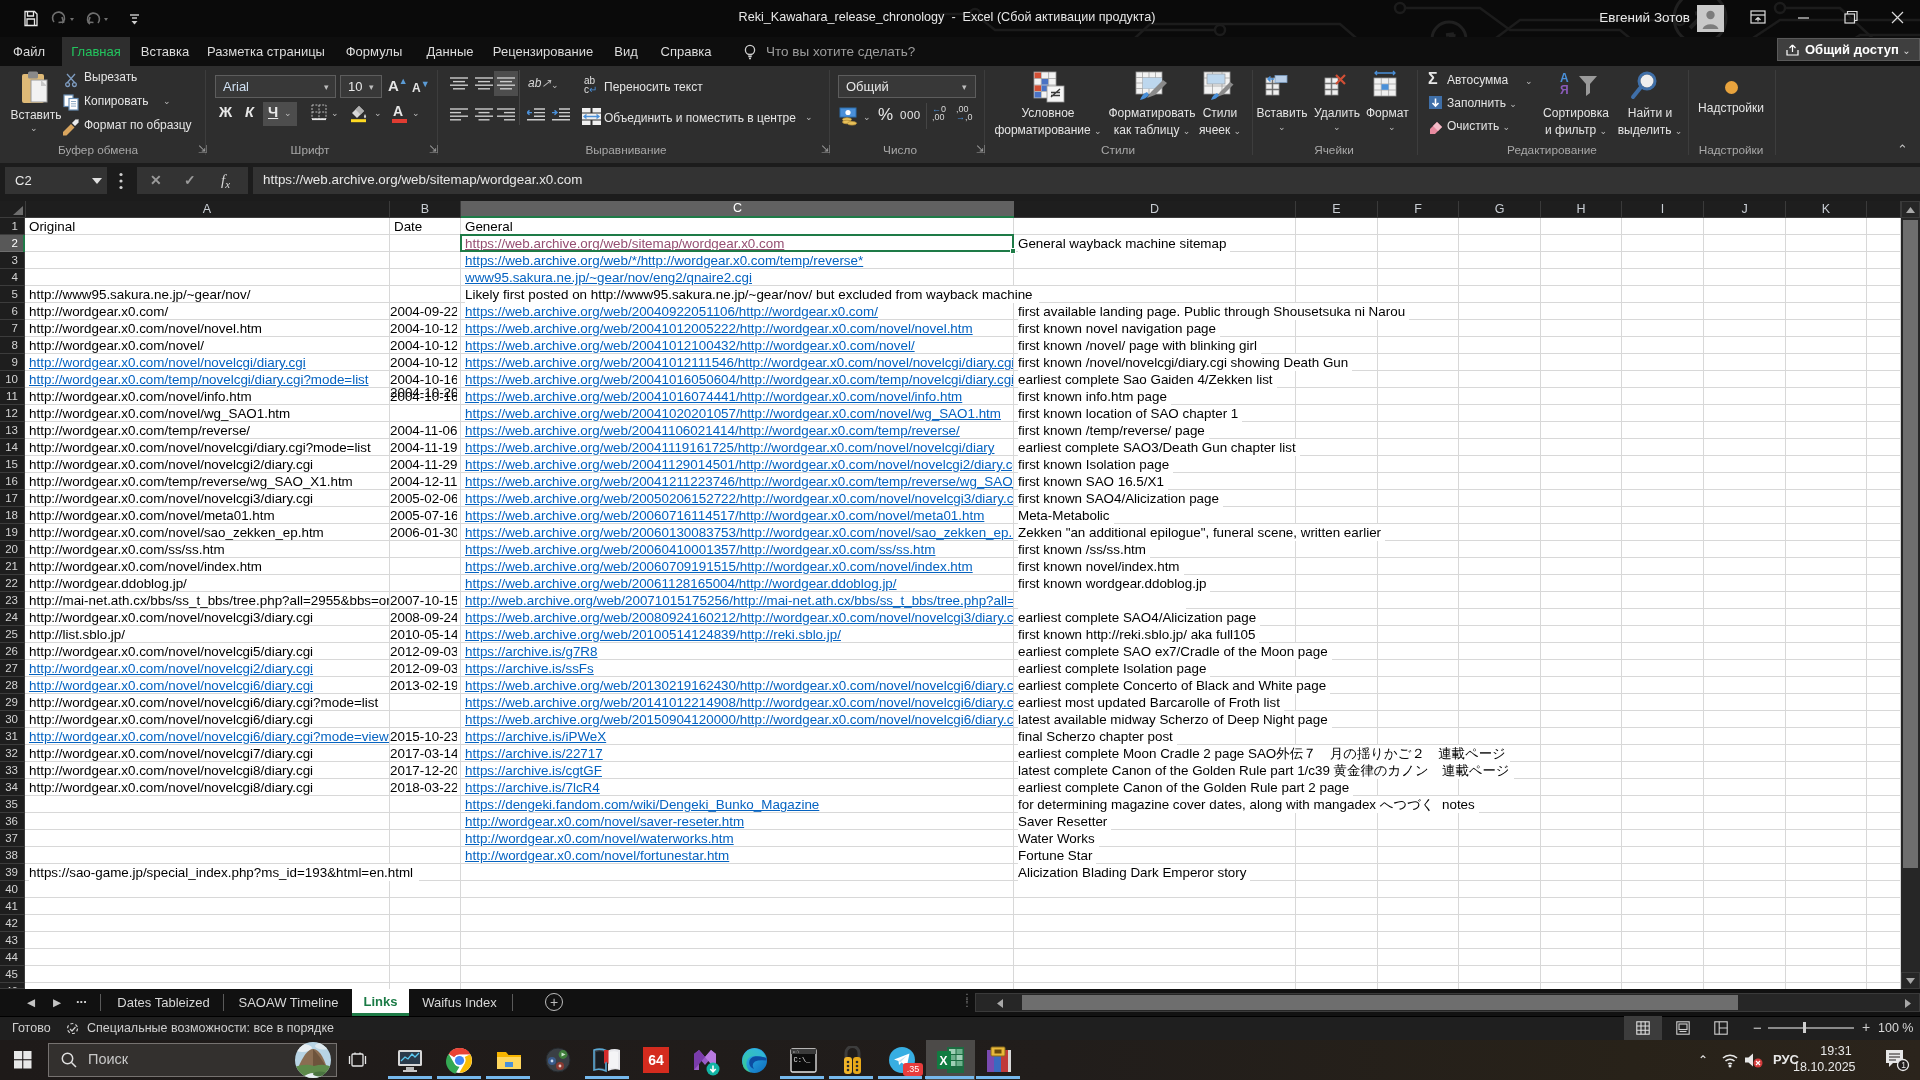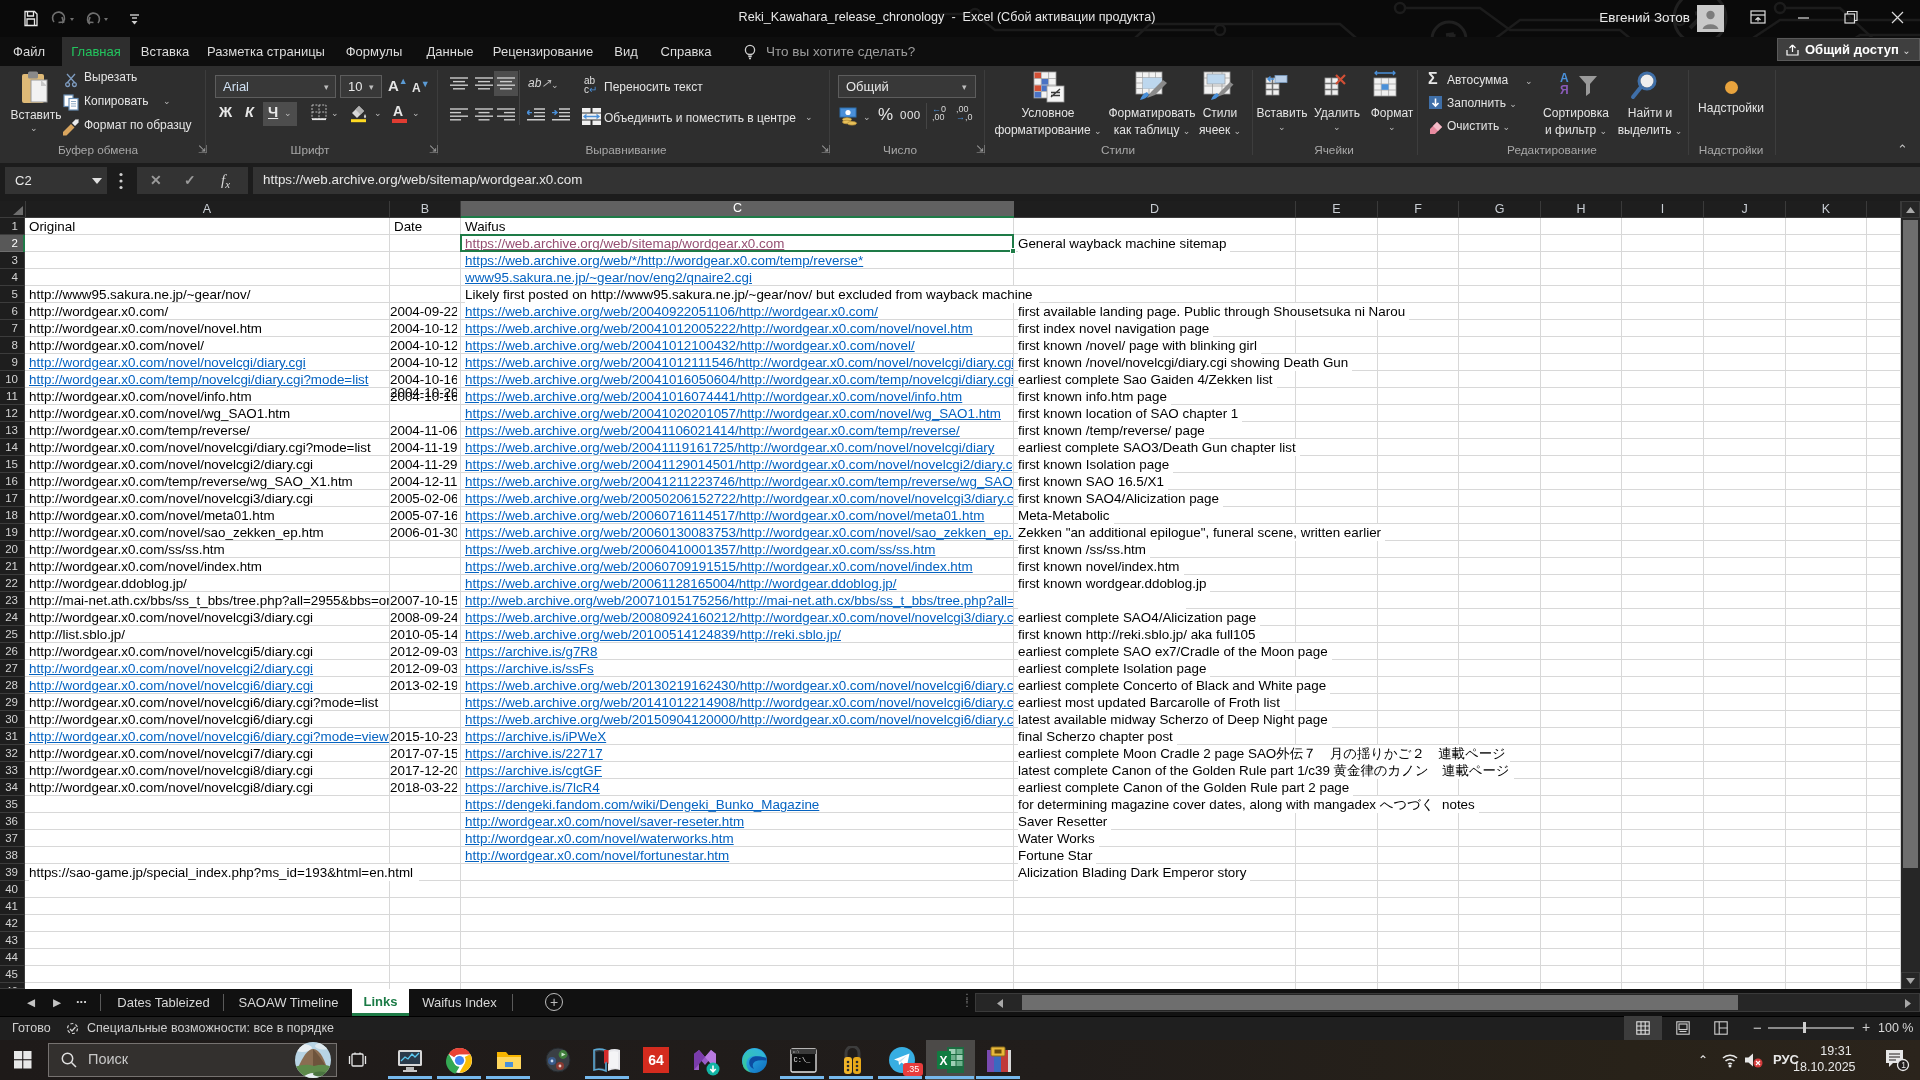--- a/index.html
+++ b/index.html
@@ -354,21 +354,21 @@
     </g>
 <g stroke="#9a9a9a" stroke-width=".7">
       <path d="M2 14 h22 M2 20 h22 M9.3 8 v18 M16.6 8 v18"></path>
     </g>
 <rect x="9.5" y="14.2" width="7" height="5.6" fill="#4a90d9"></rect>
 </svg>
 <div class="abs rbtxt" style="left:1253px;top:106px;width:58px;text-align:center">Вставить</div>
 <div class="abs" style="left:1278px;top:122px;color:#bdbdbd;font-size:9px">⌄</div>
 <div class="abs rbtxt" style="left:1311px;top:106px;width:52px;text-align:center">Удалить</div>
 <div class="abs" style="left:1333px;top:122px;color:#bdbdbd;font-size:9px">⌄</div>
-<div class="abs rbtxt" style="left:1366px;top:106px;width:52px;text-align:center">Формат</div>
+<div class="abs rbtxt" style="left:1366px;top:106px;width:52px;">Формат</div>
 <div class="abs" style="left:1388px;top:122px;color:#bdbdbd;font-size:9px">⌄</div>
 <div class="abs" style="left:1428px;top:70px;color:#e8e8e8;font-size:16px;font-weight:bold">Σ</div>
 <div class="abs rbtxt" style="left:1447px;top:73px">Автосумма</div>
 <div class="abs" style="left:1525px;top:76px;color:#bdbdbd;font-size:9px">⌄</div>
 <svg class="abs" style="left:1428px;top:95px" width="15" height="15" viewBox="0 0 15 15">
     <rect x="1" y="1" width="13" height="13" fill="#3f6fa8"></rect>
     <path d="M7.5 3.5 v7 M4.5 8 l3 3 3-3" stroke="#fff" stroke-width="1.6" fill="none"></path>
   </svg>
 <div class="abs rbtxt" style="left:1447px;top:96px">Заполнить <span style="color:#bdbdbd;font-size:9px">⌄</span></div>
 <svg class="abs" style="left:1428px;top:119px" width="16" height="15" viewBox="0 0 16 15">
@@ -483,35 +483,35 @@
 <div class="rnum" style="left:0;top:864px;height:17px;overflow:hidden">39</div>
 <div class="rnum" style="left:0;top:881px;height:17px;overflow:hidden">40</div>
 <div class="rnum" style="left:0;top:898px;height:17px;overflow:hidden">41</div>
 <div class="rnum" style="left:0;top:915px;height:17px;overflow:hidden">42</div>
 <div class="rnum" style="left:0;top:932px;height:17px;overflow:hidden">43</div>
 <div class="rnum" style="left:0;top:949px;height:17px;overflow:hidden">44</div>
 <div class="rnum" style="left:0;top:966px;height:17px;overflow:hidden">45</div>
 <div class="rnum" style="left:0;top:983px;height:6px;overflow:hidden">46</div>
 <div class="celltxt" style="left:29px;top:218px;width:360px">Original</div>
 <div class="celltxt" style="left:394px;top:218px;width:66px">Date</div>
-<div class="celltxt" style="left:465px;top:218px;width:548px">Waifus</div>
+<div class="celltxt" style="left:465px;top:218px;width:548px">General</div>
 <div class="celltxt vis" style="left:465px;top:235px;width:548px">https://web.archive.org/web/sitemap/wordgear.x0.com</div>
 <div class="celltxt" style="left:1018px;top:235px;background:#fff;padding-right:4px">General wayback machine sitemap</div>
 <div class="celltxt lnk" style="left:465px;top:252px;width:548px">https://web.archive.org/web/*/http://wordgear.x0.com/temp/reverse*</div>
 <div class="celltxt lnk" style="left:465px;top:269px;width:548px">www95.sakura.ne.jp/~gear/nov/eng2/qnaire2.cgi</div>
 <div class="celltxt" style="left:29px;top:286px;width:360px">http://www95.sakura.ne.jp/~gear/nov/</div>
 <div class="celltxt" style="left:465px;top:286px;background:#fff;padding-right:6px">Likely first posted on http://www95.sakura.ne.jp/~gear/nov/ but excluded from wayback machine</div>
 <div class="celltxt" style="left:29px;top:303px;width:360px">http://wordgear.x0.com/</div>
 <div class="celltxt" style="left:390px;top:303px;width:67px;text-align:right">2004-09-22</div>
 <div class="celltxt lnk" style="left:465px;top:303px;width:548px">https://web.archive.org/web/20040922051106/http://wordgear.x0.com/</div>
 <div class="celltxt" style="left:1018px;top:303px;background:#fff;padding-right:4px">first available landing page. Public through Shousetsuka ni Narou</div>
 <div class="celltxt" style="left:29px;top:320px;width:360px">http://wordgear.x0.com/novel/novel.htm</div>
 <div class="celltxt" style="left:390px;top:320px;width:67px;text-align:right">2004-10-12</div>
 <div class="celltxt lnk" style="left:465px;top:320px;width:548px">https://web.archive.org/web/20041012005222/http://wordgear.x0.com/novel/novel.htm</div>
-<div class="celltxt" style="left:1018px;top:320px;background:#fff;padding-right:4px">first index novel navigation page</div>
+<div class="celltxt" style="left:1018px;top:320px;background:#fff;padding-right:4px">first known novel navigation page</div>
 <div class="celltxt" style="left:29px;top:337px;width:360px">http://wordgear.x0.com/novel/</div>
 <div class="celltxt" style="left:390px;top:337px;width:67px;text-align:right">2004-10-12</div>
 <div class="celltxt lnk" style="left:465px;top:337px;width:548px">https://web.archive.org/web/20041012100432/http://wordgear.x0.com/novel/</div>
 <div class="celltxt" style="left:1018px;top:337px;background:#fff;padding-right:4px">first known /novel/ page with blinking girl</div>
 <div class="celltxt lnk" style="left:29px;top:354px;width:360px">http://wordgear.x0.com/novel/novelcgi/diary.cgi</div>
 <div class="celltxt" style="left:390px;top:354px;width:67px;text-align:right">2004-10-12</div>
 <div class="celltxt lnk" style="left:465px;top:354px;width:548px">https://web.archive.org/web/20041012111546/http://wordgear.x0.com/novel/novelcgi/diary.cgi</div>
 <div class="celltxt" style="left:1018px;top:354px;background:#fff;padding-right:4px">first known /novel/novelcgi/diary.cgi showing Death Gun</div>
 <div class="celltxt lnk" style="left:29px;top:371px;width:360px">http://wordgear.x0.com/temp/novelcgi/diary.cgi?mode=list</div>
 <div class="celltxt" style="left:390px;top:371px;width:67px;text-align:right">2004-10-16</div>
@@ -590,21 +590,21 @@
 <div class="celltxt lnk" style="left:465px;top:694px;width:548px">https://web.archive.org/web/20141012214908/http://wordgear.x0.com/novel/novelcgi6/diary.cgi?</div>
 <div class="celltxt" style="left:1018px;top:694px;background:#fff;padding-right:4px">earliest most updated Barcarolle of Froth list</div>
 <div class="celltxt" style="left:29px;top:711px;width:360px">http://wordgear.x0.com/novel/novelcgi6/diary.cgi</div>
 <div class="celltxt lnk" style="left:465px;top:711px;width:548px">https://web.archive.org/web/20150904120000/http://wordgear.x0.com/novel/novelcgi6/diary.cgi</div>
 <div class="celltxt" style="left:1018px;top:711px;background:#fff;padding-right:4px">latest available midway Scherzo of Deep Night page</div>
 <div class="celltxt lnk" style="left:29px;top:728px;width:360px">http://wordgear.x0.com/novel/novelcgi6/diary.cgi?mode=view&amp;no</div>
 <div class="celltxt" style="left:390px;top:728px;width:67px;text-align:right">2015-10-23</div>
 <div class="celltxt lnk" style="left:465px;top:728px;width:548px">https://archive.is/iPWeX</div>
 <div class="celltxt" style="left:1018px;top:728px;background:#fff;padding-right:4px">final Scherzo chapter post</div>
 <div class="celltxt" style="left:29px;top:745px;width:360px">http://wordgear.x0.com/novel/novelcgi7/diary.cgi</div>
-<div class="celltxt" style="left:390px;top:745px;width:67px;text-align:right">2017-07-15</div>
+<div class="celltxt" style="left:390px;top:745px;width:67px;text-align:right">2017-03-14</div>
 <div class="celltxt lnk" style="left:465px;top:745px;width:548px">https://archive.is/22717</div>
 <div class="celltxt" style="left:1018px;top:745px;background:#fff;padding-right:4px">earliest complete Moon Cradle 2 page SAO外伝７　月の揺りかご２　連載ページ</div>
 <div class="celltxt" style="left:29px;top:762px;width:360px">http://wordgear.x0.com/novel/novelcgi8/diary.cgi</div>
 <div class="celltxt" style="left:390px;top:762px;width:67px;text-align:right">2017-12-20</div>
 <div class="celltxt lnk" style="left:465px;top:762px;width:548px">https://archive.is/cgtGF</div>
 <div class="celltxt" style="left:1018px;top:762px;background:#fff;padding-right:4px">latest complete Canon of the Golden Rule part 1/c39 黄金律のカノン　連載ページ</div>
 <div class="celltxt" style="left:29px;top:779px;width:360px">http://wordgear.x0.com/novel/novelcgi8/diary.cgi</div>
 <div class="celltxt" style="left:390px;top:779px;width:67px;text-align:right">2018-03-22</div>
 <div class="celltxt lnk" style="left:465px;top:779px;width:548px">https://archive.is/7lcR4</div>
 <div class="celltxt" style="left:1018px;top:779px;background:#fff;padding-right:4px">earliest complete Canon of the Golden Rule part 2 page</div>

